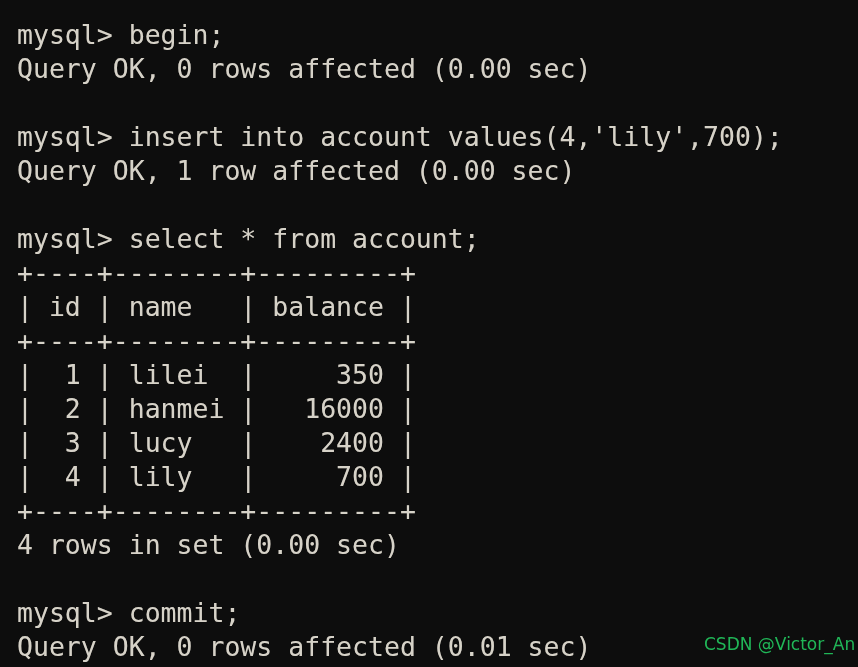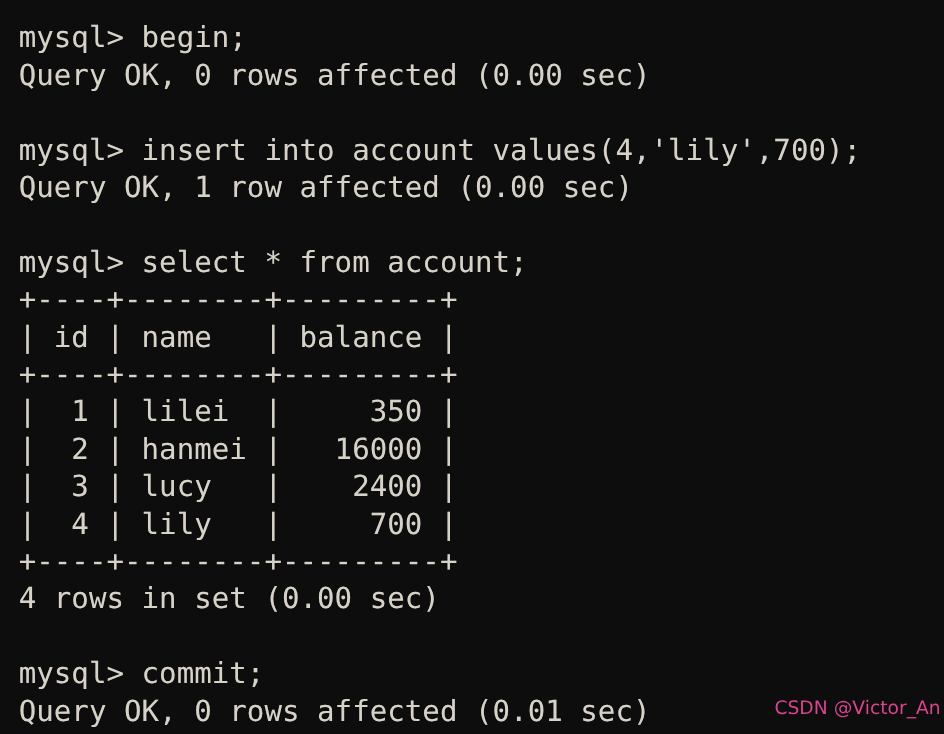--- a/index.html
+++ b/index.html
@@ -55,21 +55,21 @@
     font-family: "DejaVu Serif", "Liberation Serif", serif;
     font-size: 29px;
   }
   #watermark-csdn {
     position: absolute;
     left: 0px;
     top: 22px;
     font-family: "DejaVu Sans", "Liberation Sans", sans-serif;
     font-size: 17px;
     line-height: 19px;
-    color: #ec4899;
+    color: #22c55e;
     opacity: 0.92;
     white-space: nowrap;
   }
 </style>
 </head>
 <body>
 
 <div id="terminal">
 
   <pre id="console-output">mysql&gt; begin;

